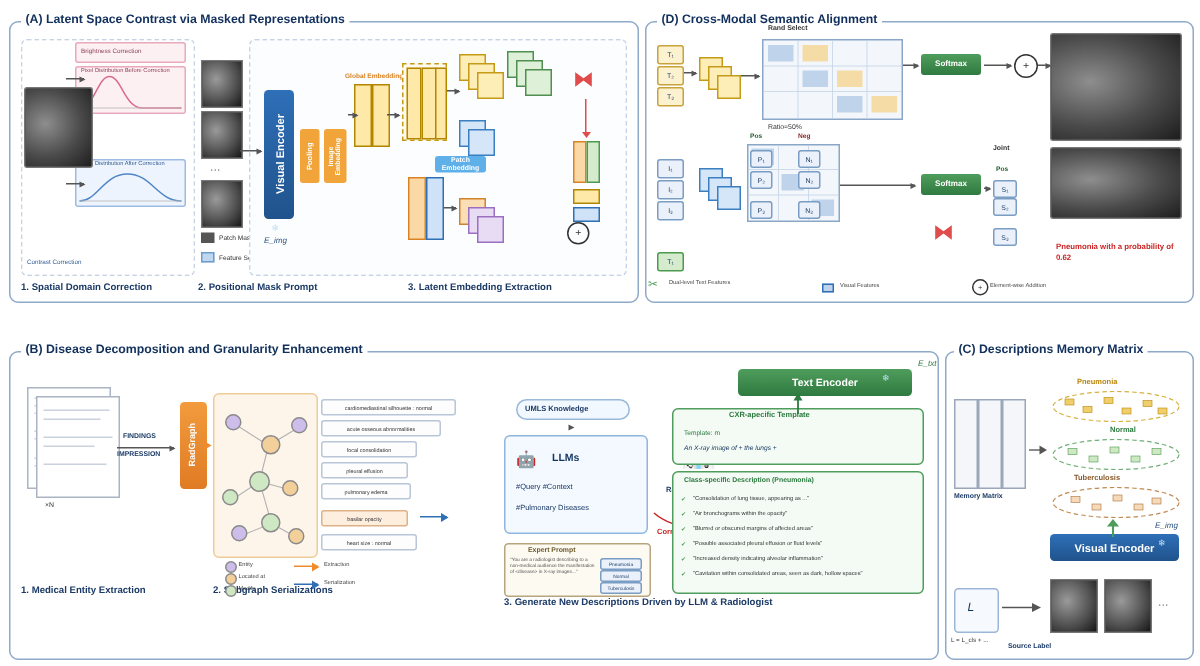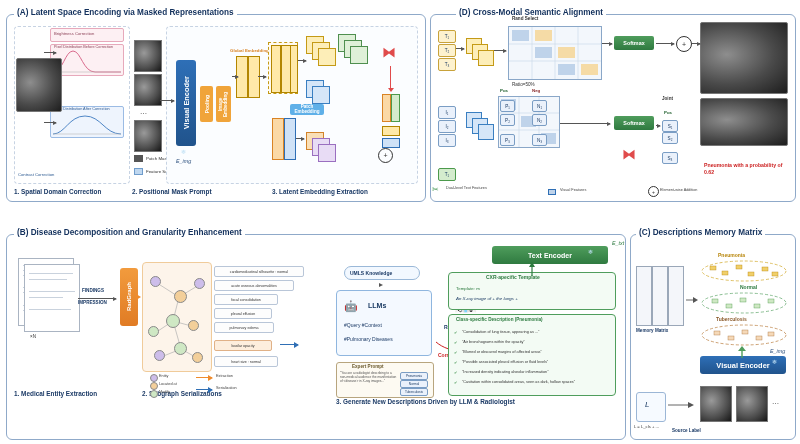--- a/index.html
+++ b/index.html
@@ -60,21 +60,21 @@
   .doc .ln{position:absolute;height:0.8px;background:#c9d2dd;}
   
   .memcol{position:absolute;border:0.7px solid #9aa7b8;background:#f4f6fa;}
   .srcbox{position:absolute;border:1px solid #9bb6d6;border-radius:3px;background:#f6faff;}
   .snow{position:absolute;font-size:6px;color:#bfe0f5;}
 </style>
 </head>
 <body>
 
 <div class="panel" id="panelA"></div>
-<div class="panel-title" style="left:14px;top:8px;">(A) Latent Space Encoding via Masked Representations</div>
+<div class="panel-title" style="left:14px;top:8px;">(A) Latent Space Contrast via Masked Representations</div>
 
 <div class="box" style="left:14px;top:26px;width:116px;height:158px;border:1px dashed #c7d3e3;border-radius:4px;"></div>
 <div class="curvebox" style="left:50px;top:28px;width:72px;height:12px;"></div>
 <div class="tiny" style="left:54px;top:30.5px;font-size:4.2px;color:#8d4258;">Brightness Correction</div>
 <div class="curvebox" style="left:50px;top:44px;width:72px;height:30px;">
   <svg width="72" height="30" viewBox="0 0 72 30">
     <path d="M2 27 C12 27 14 6 22 6 C30 6 32 27 44 27 L70 27" fill="none" stroke="#d96a8c" stroke-width="1"></path>
     <line x1="2" y1="27" x2="70" y2="27" stroke="#bbb" stroke-width="0.6"></line>
   </svg>
 </div>
@@ -153,21 +153,21 @@
 
 <div style="position:absolute;left:382px;top:44px;font-size:14px;color:#e04b4b;">⧓</div>
 <div class="arrow-dn" style="left:390px;top:66px;height:22px;"></div>
 <div class="tokcol o" style="left:382px;top:94px;width:7px;height:26px;"></div>
 <div class="tokcol g" style="left:391px;top:94px;width:7px;height:26px;"></div>
 <div class="tokcol" style="left:382px;top:126px;width:16px;height:8px;"></div>
 <div class="tokcol b" style="left:382px;top:138px;width:16px;height:8px;"></div>
 <div class="plus" style="left:378px;top:148px;width:13px;height:13px;">+</div>
 
 <div class="panel" id="panelD"></div>
-<div class="panel-title" style="left:456px;top:8px;">(D) Cross-Modal Semantic Alignment</div>
+<div class="panel-title" style="left:438px;top:8px;">(D) Cross-Modal Semantic Alignment</div>
 
 <div class="chip y" style="left:438px;top:30px;width:16px;height:11px;">T₁</div>
 <div class="chip y" style="left:438px;top:44px;width:16px;height:11px;">T₂</div>
 <div class="chip y" style="left:438px;top:58px;width:16px;height:11px;">T₃</div>
 
 <div class="cube y" style="left:466px;top:38px;width:14px;height:14px;"></div>
 <div class="cube y" style="left:472px;top:44px;width:14px;height:14px;"></div>
 <div class="cube y" style="left:478px;top:50px;width:14px;height:14px;"></div>
 
 <div class="arrow-r" style="left:456px;top:48px;width:8px;"></div>

